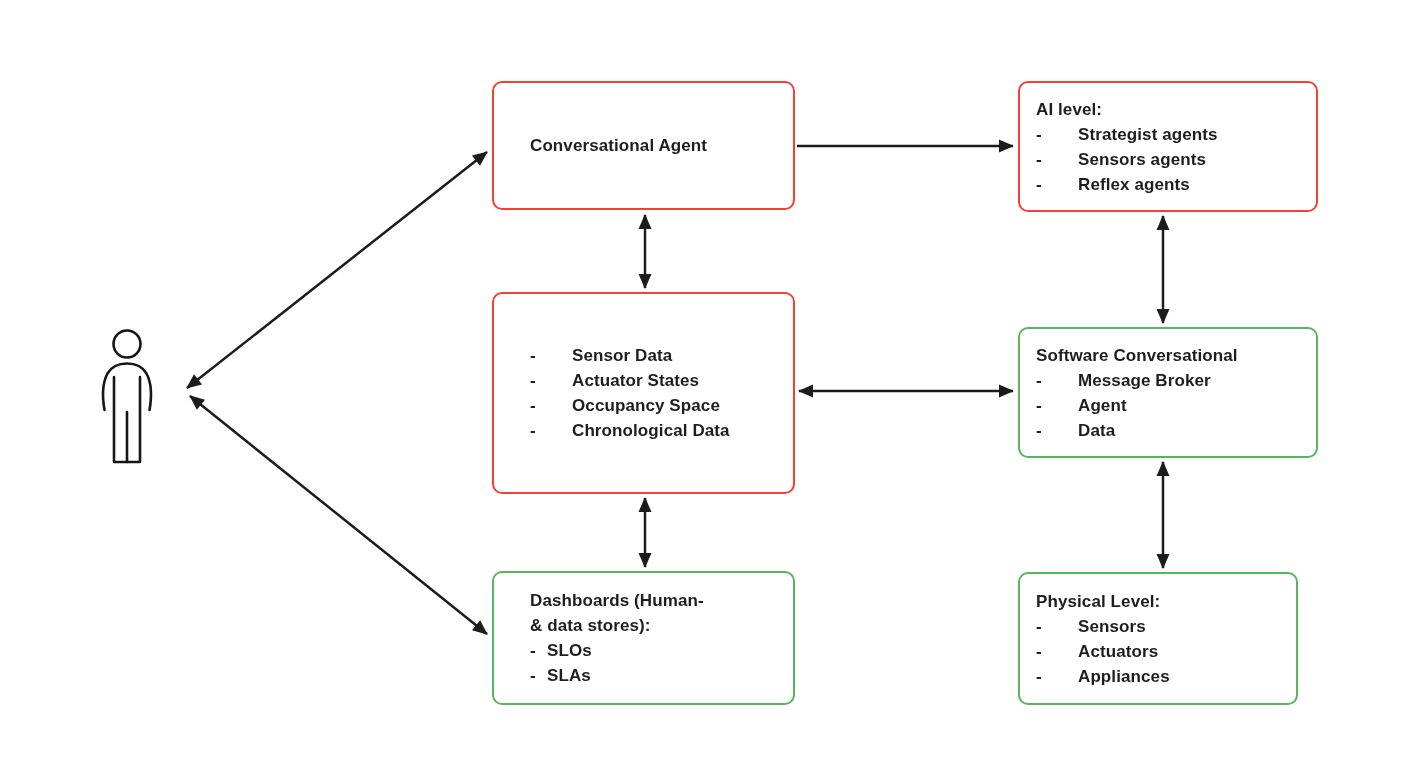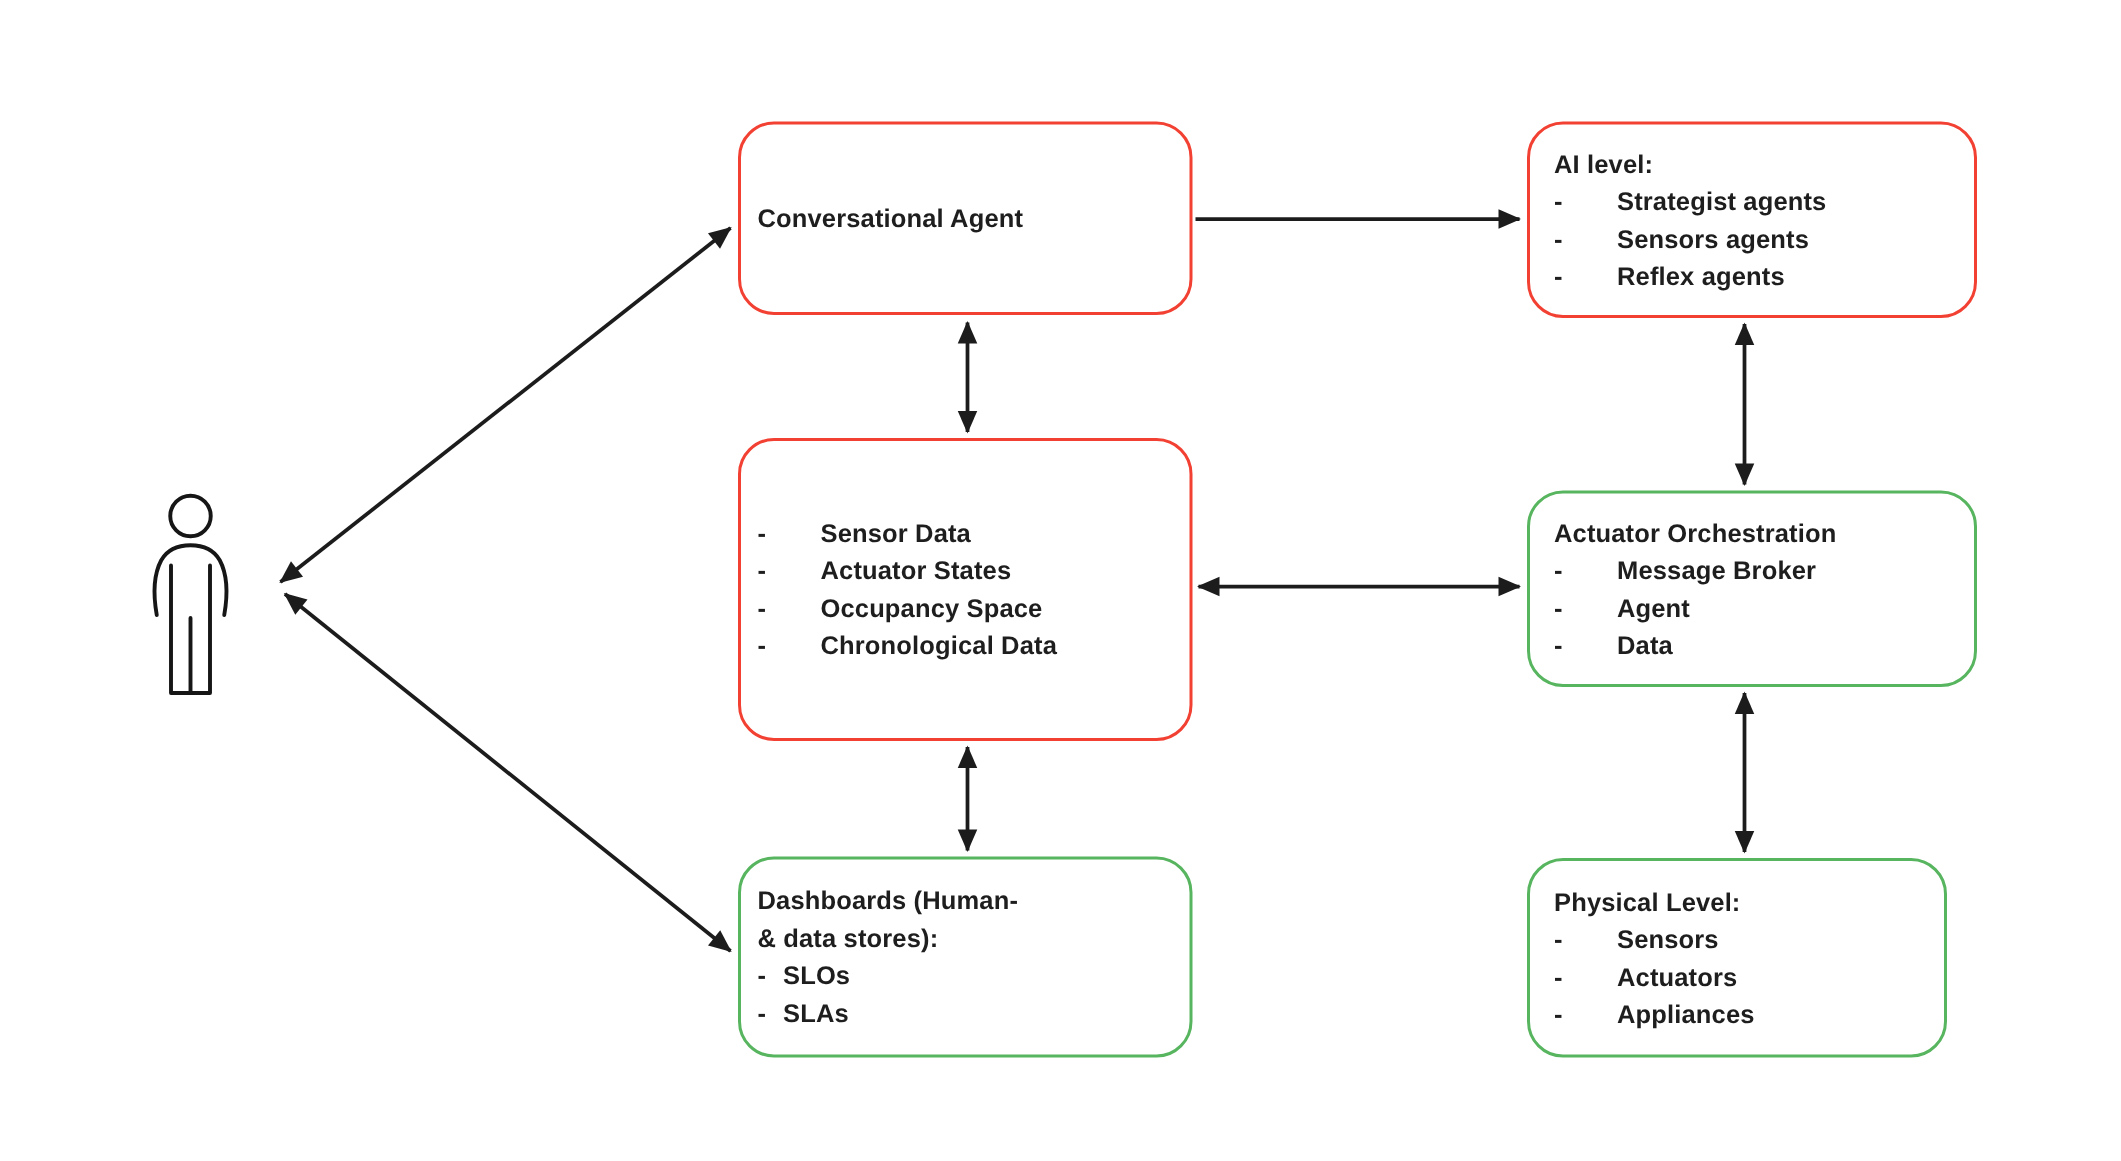--- a/index.html
+++ b/index.html
@@ -9,34 +9,34 @@
     background:#ffffff;
     font-family:"Liberation Sans",sans-serif;
     overflow:hidden;
   }
   .arrow-layer{position:absolute;left:0;top:0;z-index:0;}
   .box{
     position:absolute;
     box-sizing:border-box;
     background:#ffffff;
     border:2.2px solid #000;
-    border-radius:24px;
+    border-radius:10px;
     display:flex;
     flex-direction:column;
     justify-content:center;
     z-index:1;
     font-size:17px;
     font-weight:600;
     color:#1e1e1e;
     line-height:25px;
     letter-spacing:0.1px;
   }
   .box.red{border-color:#f24133;}
   .box.green{border-color:#58b55f;}
-  .box .pad{padding-left:11px;padding-right:18px;}
+  .box .pad{padding-left:36px;padding-right:18px;}
   .box.rightcol .pad{padding-left:16px;}
   .t-line{white-space:nowrap;}
   .box-row{display:flex;}
   .dash{width:42px;flex:0 0 auto;}
   .box.short-indent .dash{width:17px;}
 </style>
 </head>
 <body>
 
 <div class="stage">
@@ -107,21 +107,21 @@
       </div>
       <div class="box-row">
         <span class="dash">-</span>
         <span>Chronological Data</span>
       </div>
     </div>
   </div>
 
   <div class="box green rightcol" style="left:1018px;top:327px;width:300px;height:131px">
     <div class="pad">
-      <div class="t-line">Actuator Orchestration</div>
+      <div class="t-line">Software Conversational</div>
       <div class="box-row">
         <span class="dash">-</span>
         <span>Message Broker</span>
       </div>
       <div class="box-row">
         <span class="dash">-</span>
         <span>Agent</span>
       </div>
       <div class="box-row">
         <span class="dash">-</span>

